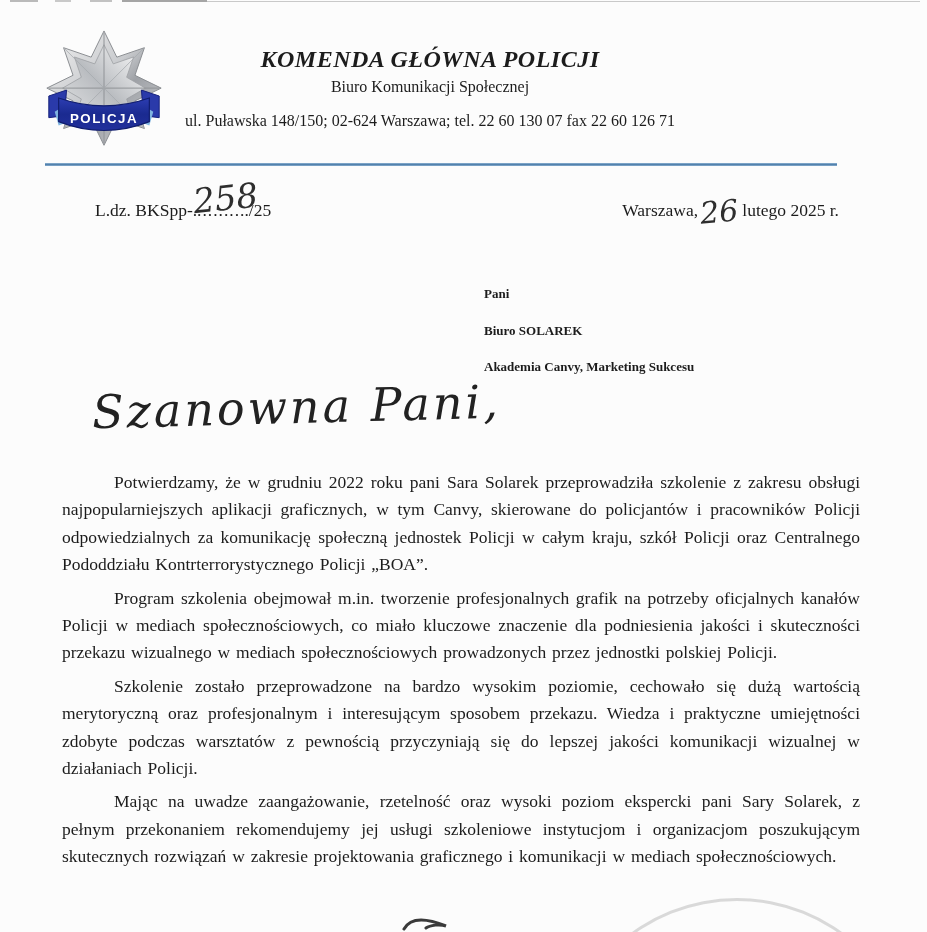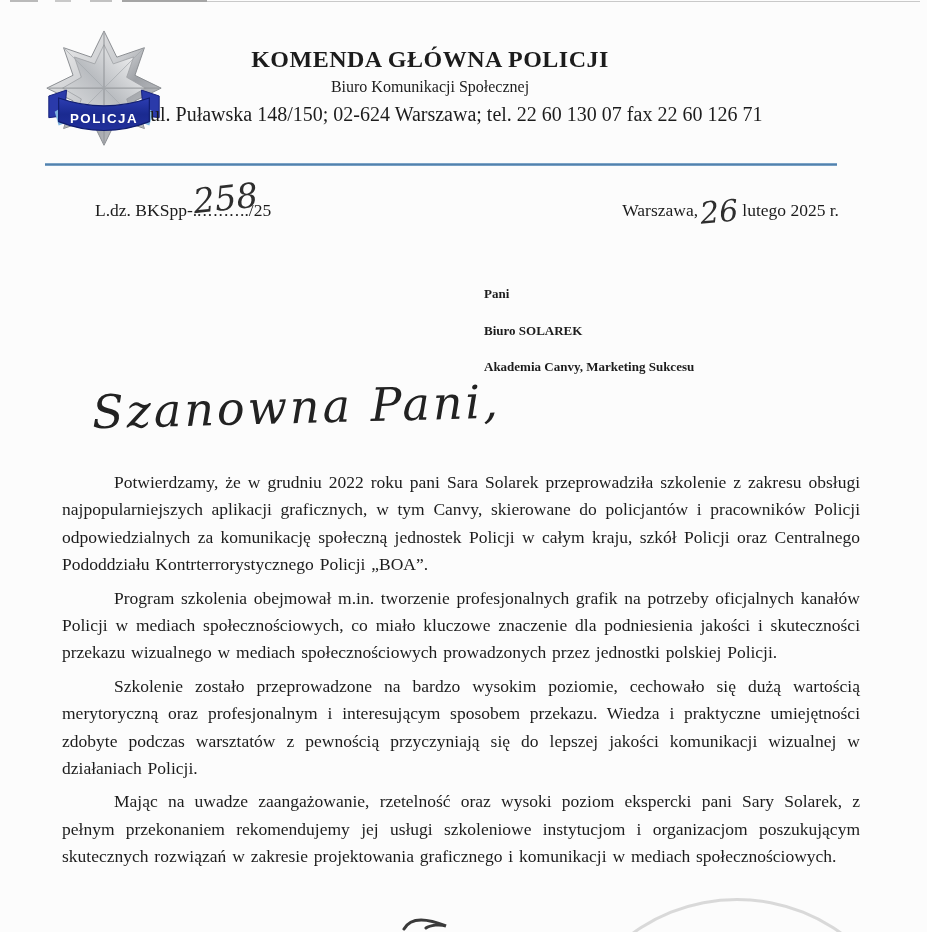--- a/index.html
+++ b/index.html
@@ -9,23 +9,23 @@
     background:#fcfcfc;overflow:hidden;color:#1c1c1c;
   }
   
   .scan-mark{position:absolute;background:#6b6b6b;height:2px;top:0;}
   .scan-line{position:absolute;background:#c9c9c9;height:1px;top:1px;}
 
   
   .letterhead{position:absolute;left:0;top:0;width:100%;height:170px;}
   .badge{position:absolute;left:44px;top:27px;width:120px;height:138px;}
   .head-text{position:absolute;left:150px;top:46px;width:560px;text-align:center;}
-  .org-name{font-size:24px;font-weight:bold;letter-spacing:.5px;white-space:nowrap;}
+  .org-name{font-size:24px;font-weight:bold;letter-spacing:.5px;white-space:nowrap;font-style:italic;}
   .dept{font-size:16px;margin-top:5px;white-space:nowrap;}
-  .addr{font-size:20px;margin-top:7px;white-space:nowrap;}
+  .addr{font-size:16px;margin-top:16px;white-space:nowrap;}
   .anniv{position:absolute;left:688px;top:28px;width:204px;height:138px;}
   .blue-rule{position:absolute;left:45px;top:163px;width:792px;height:3px;
     background:linear-gradient(#8fb4d4,#4d7ca8 55%,#8fb4d4);}
 
   
   .ref-row{position:absolute;left:0;top:192px;width:100%;font-size:17.5px;}
   .ref-left{position:absolute;left:95px;top:8px;white-space:nowrap;}
   .dots-wrap{position:relative;display:inline-block;}
   .dots{letter-spacing:1px;}
   .handwriting{font-family:"DejaVu Serif",serif;font-style:italic;color:#2e2e2e;}

